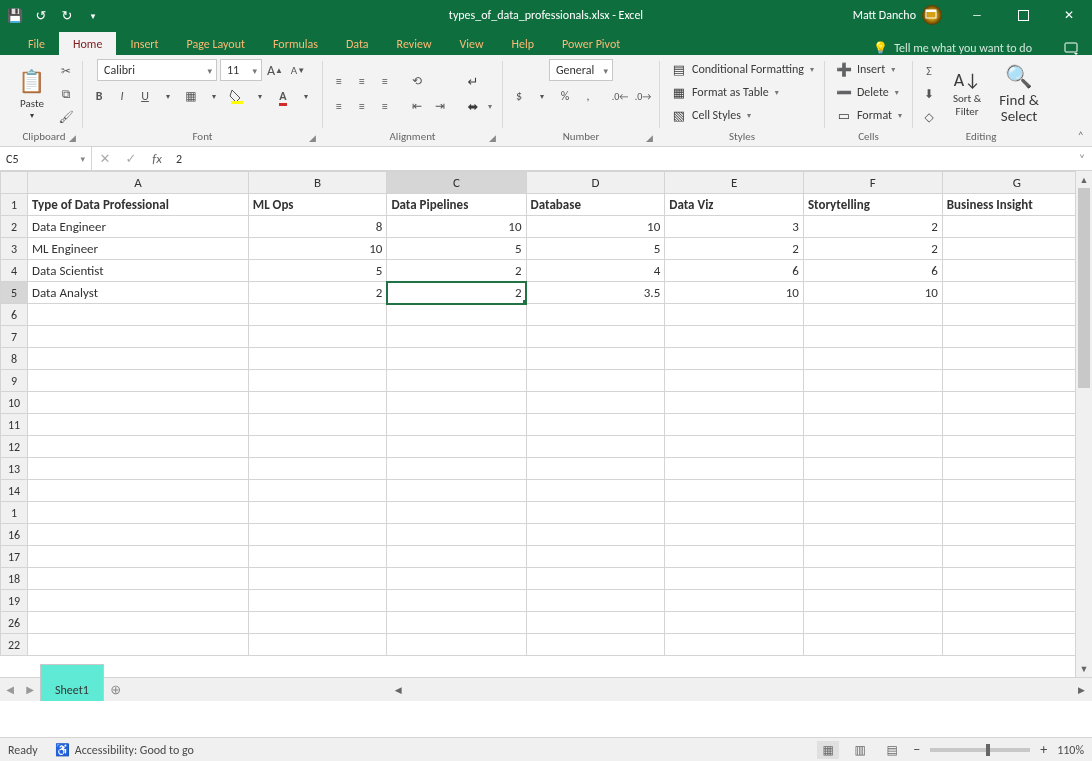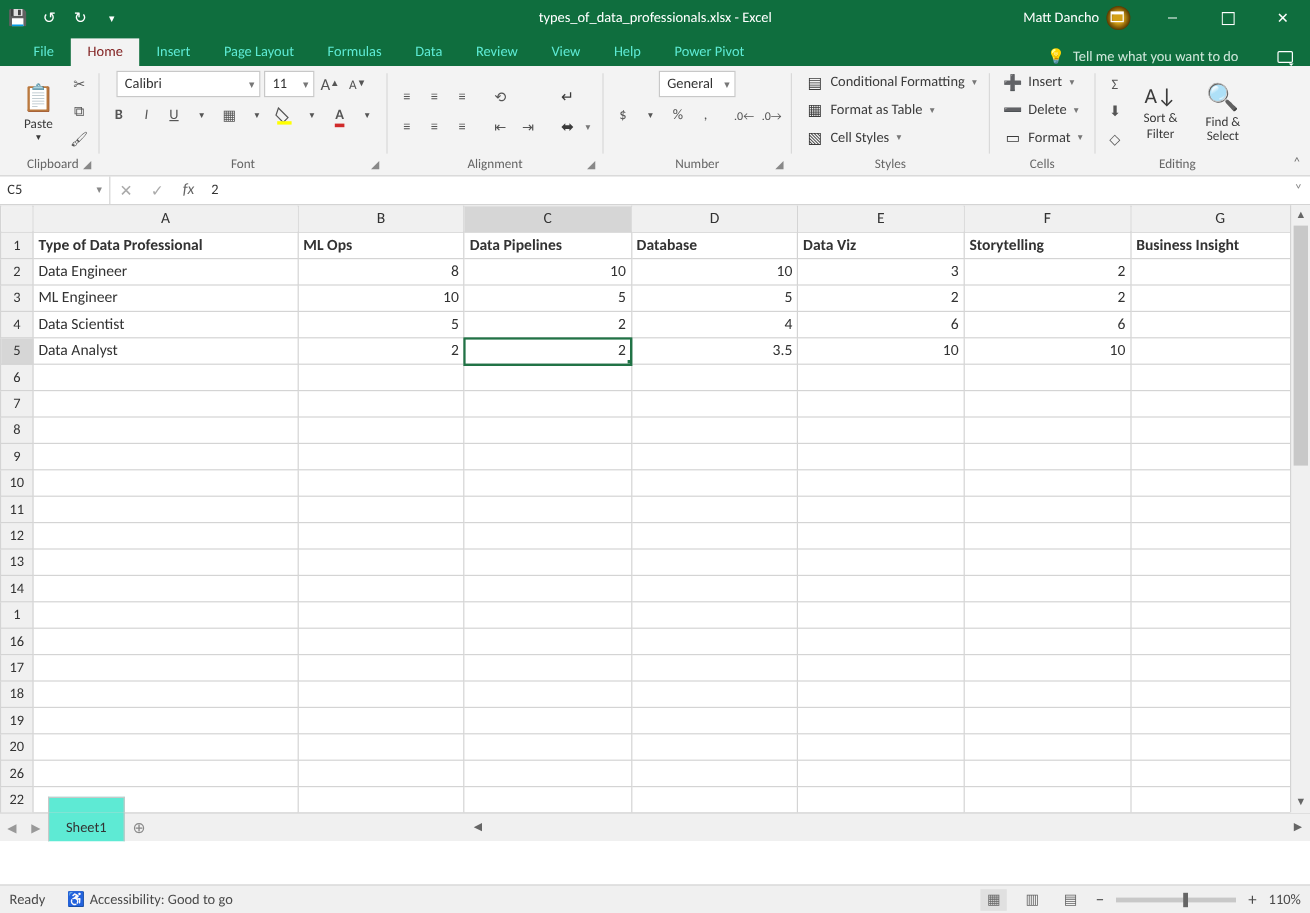--- a/index.html
+++ b/index.html
@@ -8,21 +8,21 @@
 .titlebar{height:30px;background:#0f6e3e;display:flex;align-items:center;color:#fff;position:relative;}
 .qat{display:flex;align-items:center;gap:12px;padding-left:8px;}
 .qat .ico{width:14px;height:14px;display:inline-flex;align-items:center;justify-content:center;font-size:13px;color:#fff;}
 .title-center{position:absolute;left:0;right:0;text-align:center;pointer-events:none;font-size:12px;}
 .user-area{position:absolute;right:150px;display:flex;align-items:center;gap:6px;}
 .avatar{width:20px;height:20px;border-radius:50%;background:radial-gradient(circle,#d4a017 30%,#5a3a00 70%);}
 .win-controls{position:absolute;right:0;display:flex;}
 .win-btn{width:46px;height:30px;display:flex;align-items:center;justify-content:center;color:#fff;font-size:12px;}
 
 .menubar{height:25px;background:#0f6e3e;display:flex;align-items:flex-end;padding-left:14px;}
-.menu-item{color:#5eead4;font-size:12px;padding:5px 14px 4px;cursor:pointer;}
+.menu-item{color:#fdba74;font-size:12px;padding:5px 14px 4px;cursor:pointer;}
 .menu-item.active{background:#f3f3f3;color:#7f1d1d;}
 .menubar .spacer{flex:1;}
 .tell-me{display:flex;align-items:center;color:#d0e8dc;gap:6px;padding-right:20px;font-size:12px;}
 .share-ico{margin-left:auto;color:#fff;padding:0 12px;}
 
 .ribbon{background:#f3f3f3;border-bottom:1px solid #d4d4d4;padding:4px 6px 0 6px;display:flex;align-items:stretch;height:92px;position:relative;}
 .group{display:flex;flex-direction:column;align-items:center;padding:0 6px;position:relative;}
 .group-body{flex:1;display:flex;align-items:center;gap:4px;}
 .group-label{font-size:11px;color:#666;text-align:center;padding:2px 0 3px;width:100%;position:relative;}
 .group-label .dlg{position:absolute;right:0;bottom:3px;font-size:9px;color:#888;}
@@ -295,21 +295,21 @@
         <span class="tiny-btn">Σ</span>
         <span class="tiny-btn">⬇</span>
         <span class="tiny-btn">◇</span>
       </div>
       <div class="big-btn" style="width:48px;">
         <span class="ico" style="font-size:18px;">A↓</span>
         <span style="font-size:11px;text-align:center;line-height:1.1;">Sort &amp; Filter</span>
       </div>
       <div class="big-btn" style="width:48px;">
         <span class="ico">🔍</span>
-        <span style="font-size:11px;text-align:center;line-height:1.1;">Find &amp; Select</span>
+        <span style="font-size:15px;text-align:center;line-height:1.1;">Find &amp; Select</span>
       </div>
     </div>
     <div class="group-label"><span>Editing</span></div>
   </div>
   <span class="collapse-ribbon">˄</span>
 </div>
 
 <div class="fbar">
   <div class="namebox">
       <span>C5</span>
@@ -531,30 +531,20 @@
             <th>19</th>
             <td class=""></td>
             <td class=""></td>
             <td class=""></td>
             <td class=""></td>
             <td class=""></td>
             <td class=""></td>
             <td class=""></td>
           </tr>
           <tr>
-            <th>20</th>
-            <td class=""></td>
-            <td class=""></td>
-            <td class=""></td>
-            <td class=""></td>
-            <td class=""></td>
-            <td class=""></td>
-            <td class=""></td>
-          </tr>
-          <tr>
             <th>26</th>
             <td class=""></td>
             <td class=""></td>
             <td class=""></td>
             <td class=""></td>
             <td class=""></td>
             <td class=""></td>
             <td class=""></td>
           </tr>
           <tr>

